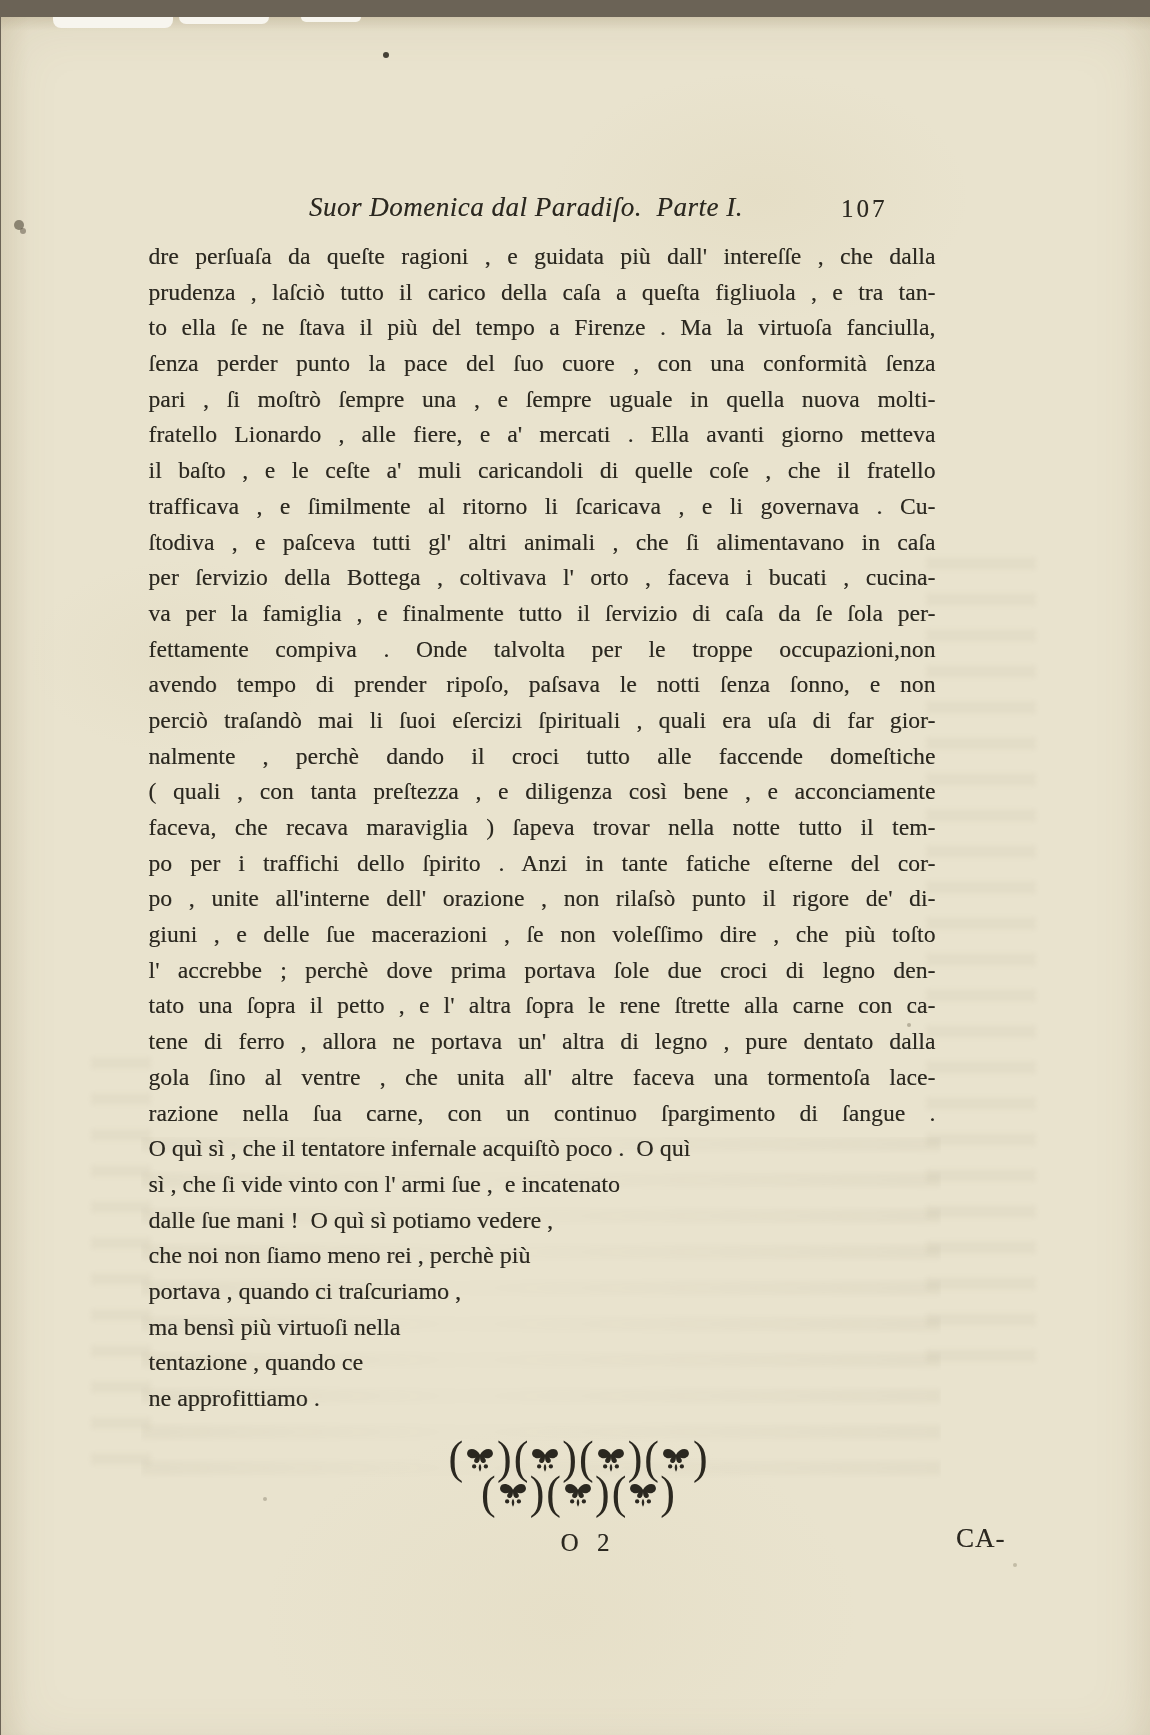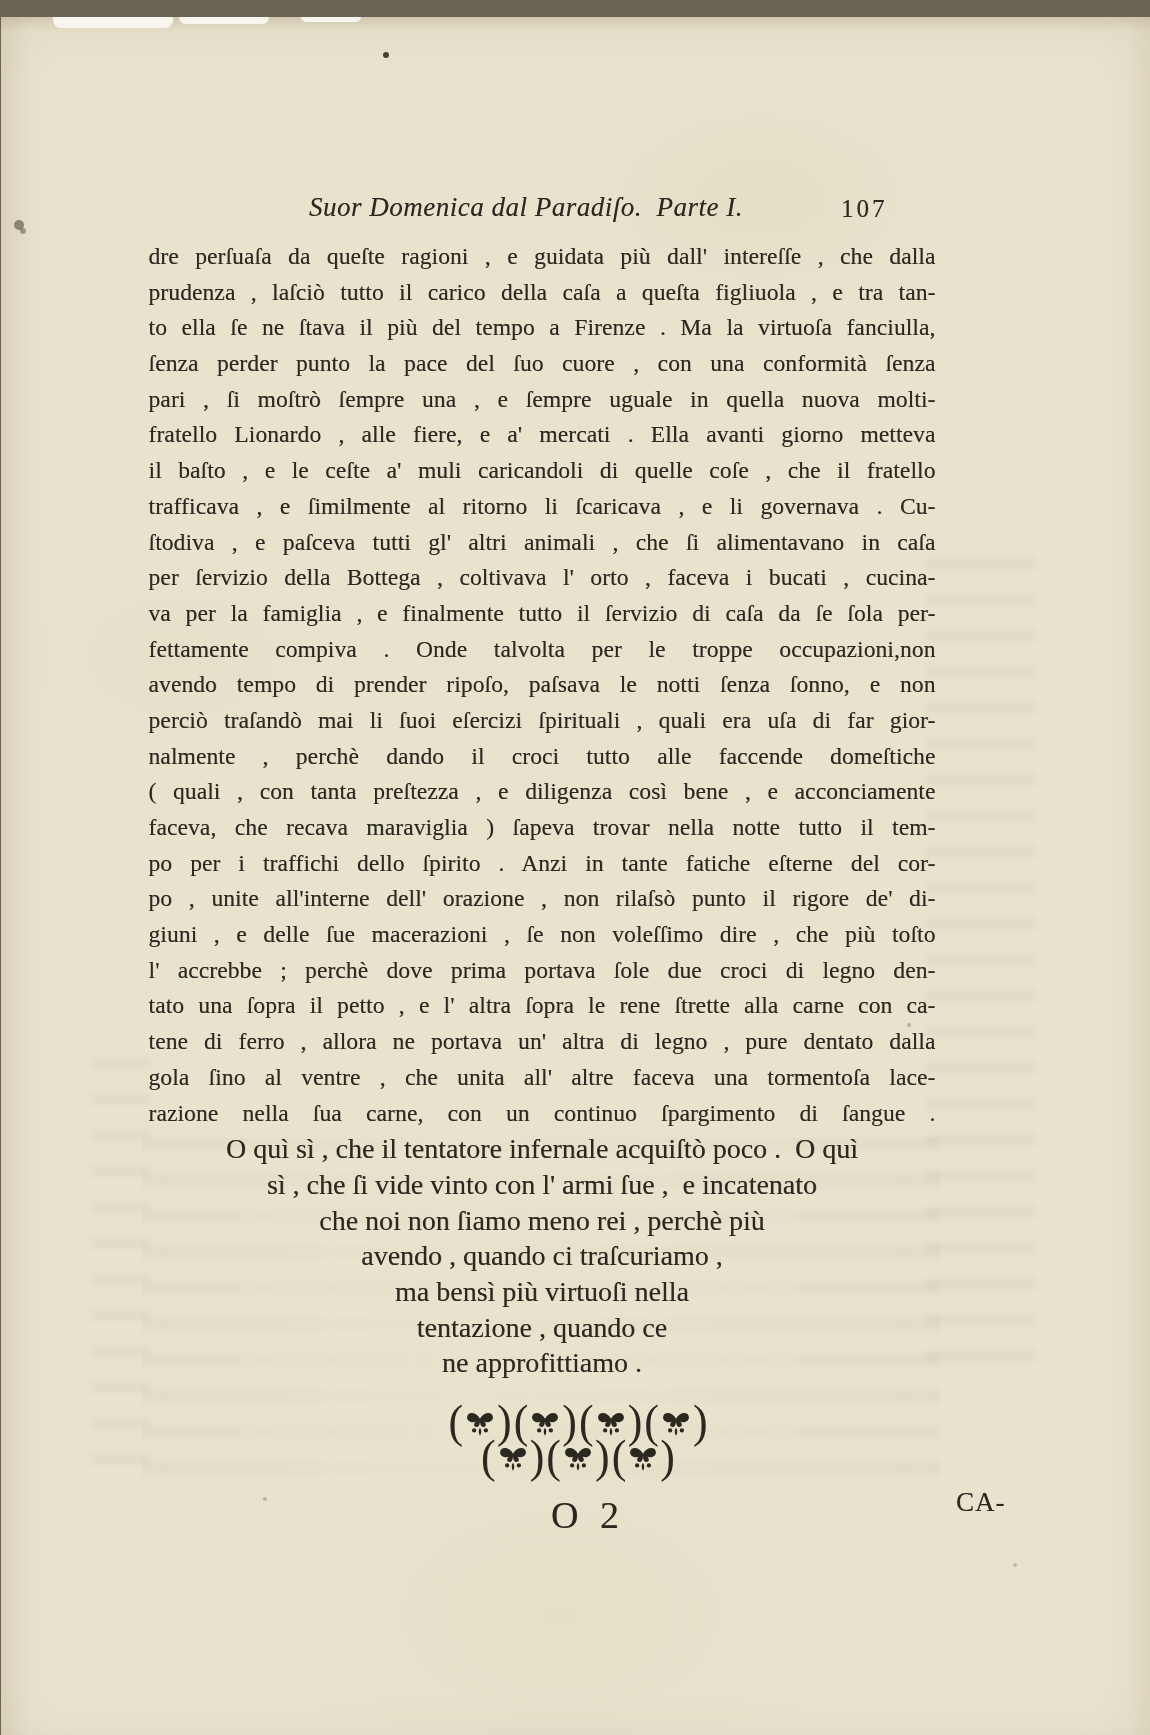--- a/index.html
+++ b/index.html
@@ -66,37 +66,37 @@
     letter-spacing:3px;}
 
   .body-lines{margin-top:14px;}
   .body-line{
     font-size:23.5px;line-height:35.7px;height:35.7px;
     text-align:justify;text-align-last:justify;
     white-space:normal;letter-spacing:0.1px;font-family:Liberation Serif, serif;
   }
   .taper-lines{margin-top:0;}
   .taper-line{
-    font-size:28px;line-height:35.7px;height:35.7px;
-    text-align:center;white-space:pre;
+    font-size:24px;line-height:35.7px;height:35.7px;
+    white-space:pre;
   }
   .body-line,.taper-line,.head-title,.folio,.signature,.catchword{
     text-shadow:0.35px 0.35px 0 rgba(43,40,32,0.45);
   }
 
   .ornament-block{margin-top:26px;text-align:center;transform:translateX(36px);}
   .ornament-row{height:35px;line-height:32px;}
   .fleuron-unit{display:inline-flex;align-items:center;vertical-align:middle;margin:0 1px;}
   .fleuron-unit .paren{font-size:44px;line-height:30px;font-weight:normal;
     transform:scaleY(1.05);position:relative;top:-2px;}
   .fleuron-svg{width:32px;height:28px;margin:0 1px;display:block;fill:var(--ink,#2b2820);}
 
   .page-footer{position:relative;margin-top:16px;height:40px;}
   .signature{display:block;text-align:center;transform:translateX(46px);
-    font-size:38px;letter-spacing:6px;}
+    font-size:25px;letter-spacing:6px;}
   .catchword{position:absolute;right:-70px;top:-6px;font-size:27px;letter-spacing:1px;}
 </style>
 </head>
 <body>
 
 <div class="page">
   <div class="tear t1"></div>
   <div class="tear t2"></div>
   <div class="tear t3"></div>
   <div class="specks"></div>
@@ -135,22 +135,23 @@
         <div class="body-line">l' accrebbe ; perchè dove prima portava ſole due croci di legno den-</div>
         <div class="body-line">tato una ſopra il petto , e l' altra ſopra le rene ſtrette alla carne con ca-</div>
         <div class="body-line">tene di ferro , allora ne portava un' altra di legno , pure dentato dalla</div>
         <div class="body-line">gola ſino al ventre , che unita all' altre faceva una tormentoſa lace-</div>
         <div class="body-line">razione nella ſua carne, con un continuo ſpargimento di ſangue .</div>
       </div>
 
     <div class="taper-lines">
         <div class="taper-line">O quì sì , che il tentatore infernale acquiſtò poco .  O quì</div>
         <div class="taper-line">sì , che ſi vide vinto con l' armi ſue ,  e incatenato</div>
+        <div class="taper-line">dalle ſue mani !  O quì sì potiamo vedere ,</div>
         <div class="taper-line">che noi non ſiamo meno rei , perchè più</div>
-        <div class="taper-line">avendo , quando ci traſcuriamo ,</div>
+        <div class="taper-line">portava , quando ci traſcuriamo ,</div>
         <div class="taper-line">ma bensì più virtuoſi nella</div>
         <div class="taper-line">tentazione , quando ce</div>
         <div class="taper-line">ne approfittiamo .</div>
       </div>
 
     <div class="ornament-block">
         <div class="ornament-row"><span class="fleuron-unit">
             <span class="paren">(</span>
             <svg class="fleuron-svg" viewBox="0 0 30 26" xmlns="http://www.w3.org/2000/svg" aria-hidden="true">
     <path d="M15 8 C12 2 4 1 3 6 C2 10 7 12.5 11 11 C8 13.5 10 17 13 15.5 C14.6 14.7 15 12 15 10 C15 12 15.4 14.7 17 15.5 C20 17 22 13.5 19 11 C23 12.5 28 10 27 6 C26 1 18 2 15 8 Z"></path>

